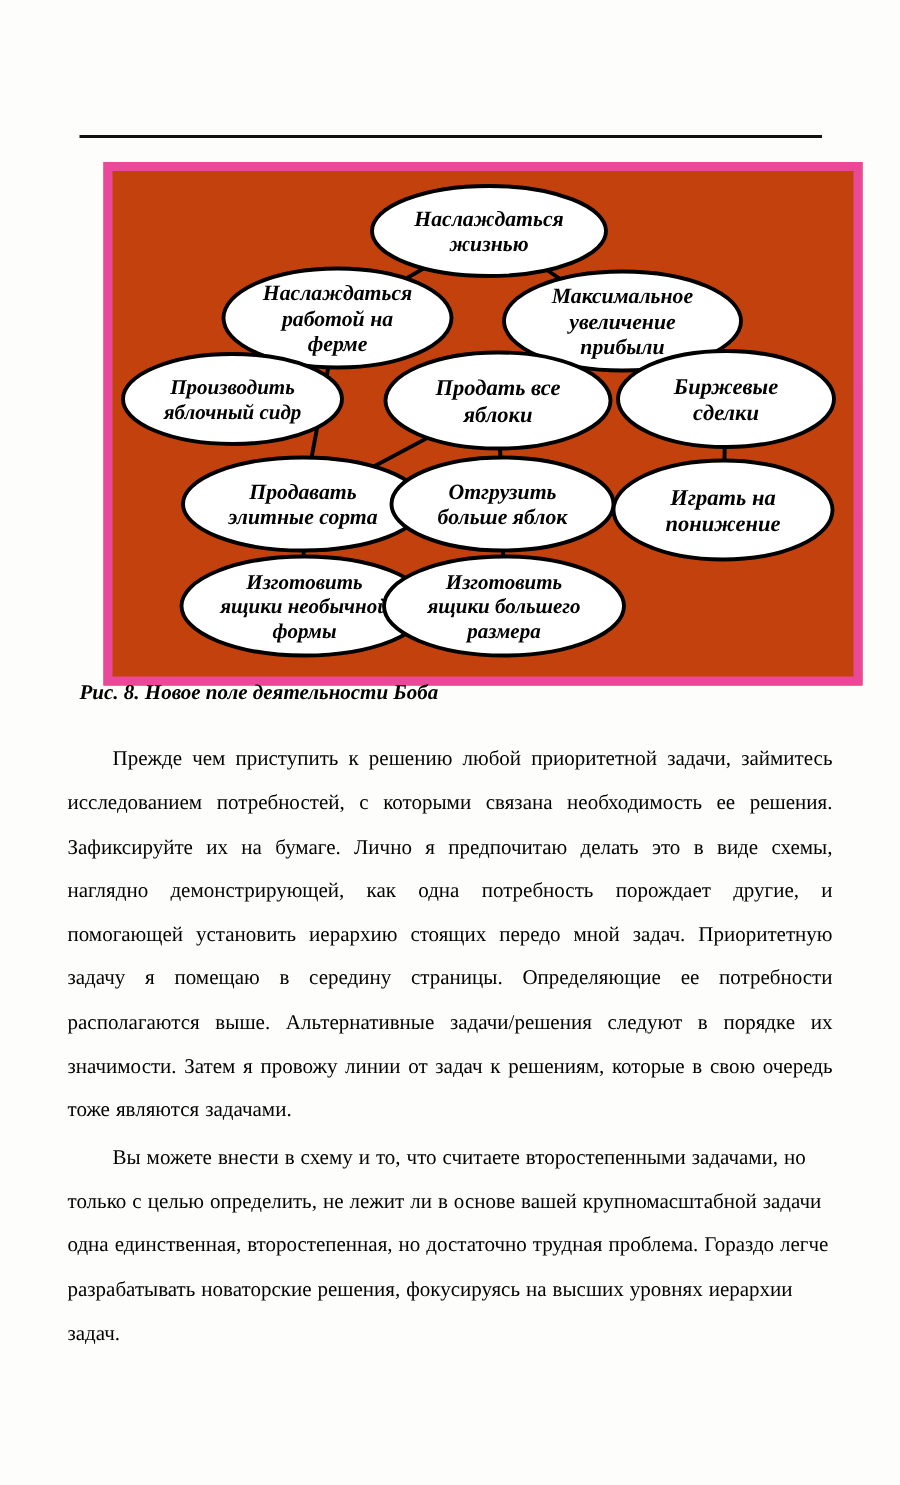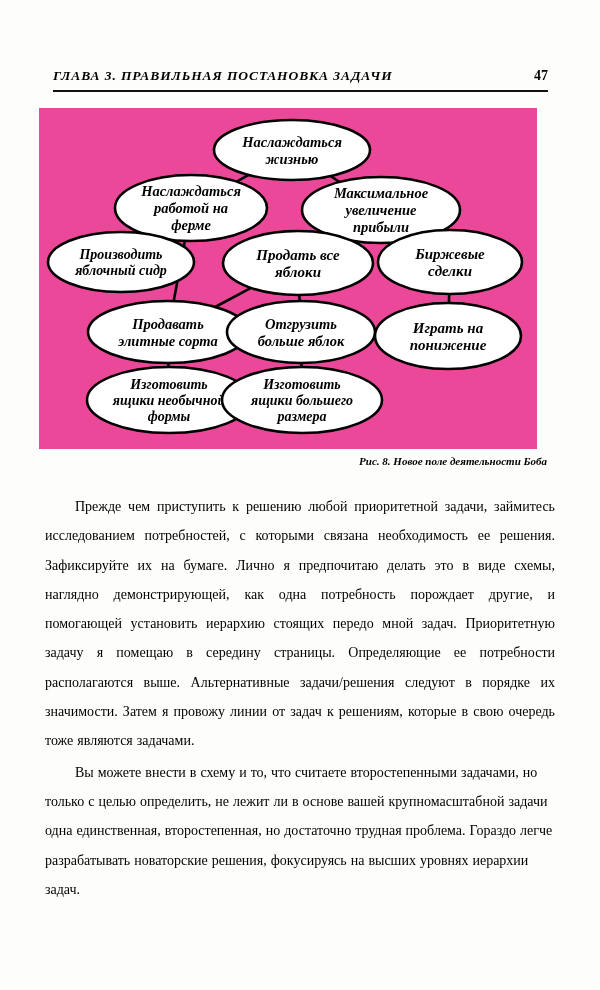--- a/index.html
+++ b/index.html
@@ -56,48 +56,48 @@
     left: 53px;
     top: 90px;
     width: 495px;
     height: 2px;
     background: #111;
   }
 
   
   .figure-box {
     position: absolute;
-    left: 39px;
+    left: 69px;
     top: 108px;
     width: 494px;
     height: 337px;
-    border: 2px solid #ec4899;
-    background: #ec4899;
+    border: 6px solid #ec4899;
+    background: #c2410c;
   }
   .figure-svg {
     position: absolute;
     left: 0;
     top: 0;
   }
   .node-text {
     font-family: "Liberation Serif", "DejaVu Serif", serif;
     font-style: italic;
     font-weight: bold;
     fill: #000;
     text-anchor: middle;
   }
   .caption {
     position: absolute;
     left: 53px;
     top: 455px;
     width: 494px;
-    text-align: right;
+    text-align: left;
     font-style: italic;
     font-weight: bold;
-    font-size: 11px;
+    font-size: 14px;
   }
 
   
   .body-text {
     position: absolute;
     left: 45px;
     top: 492px;
     width: 510px;
   }
   .body-text p {
@@ -115,24 +115,20 @@
   }
   .body-text p:last-child {
     text-align: left;
   }
 </style>
 </head>
 <body>
 
 <div class="page">
 
-  <div class="runhead">
-    <div class="runhead-title">ГЛАВА 3. ПРАВИЛЬНАЯ ПОСТАНОВКА ЗАДАЧИ</div>
-    <div class="runhead-page">47</div>
-  </div>
   <div class="runhead-rule"></div>
 
   <div class="figure-box">
     <svg class="figure-svg" width="490" height="333" viewBox="0 0 490 333">
       <g id="edge-layer" stroke="#000" stroke-width="2.6" fill="none" stroke-linecap="round">
           <line x1="209.3" y1="63.9" x2="194.0" y2="72.7"></line>
           <line x1="288.1" y1="65.0" x2="300.1" y2="73.1"></line>
           <line x1="114.2" y1="125.6" x2="112.9" y2="126.6"></line>
           <line x1="144.1" y1="129.6" x2="132.5" y2="192.3"></line>
           <line x1="298.5" y1="126.5" x2="297.0" y2="127.5"></line>

